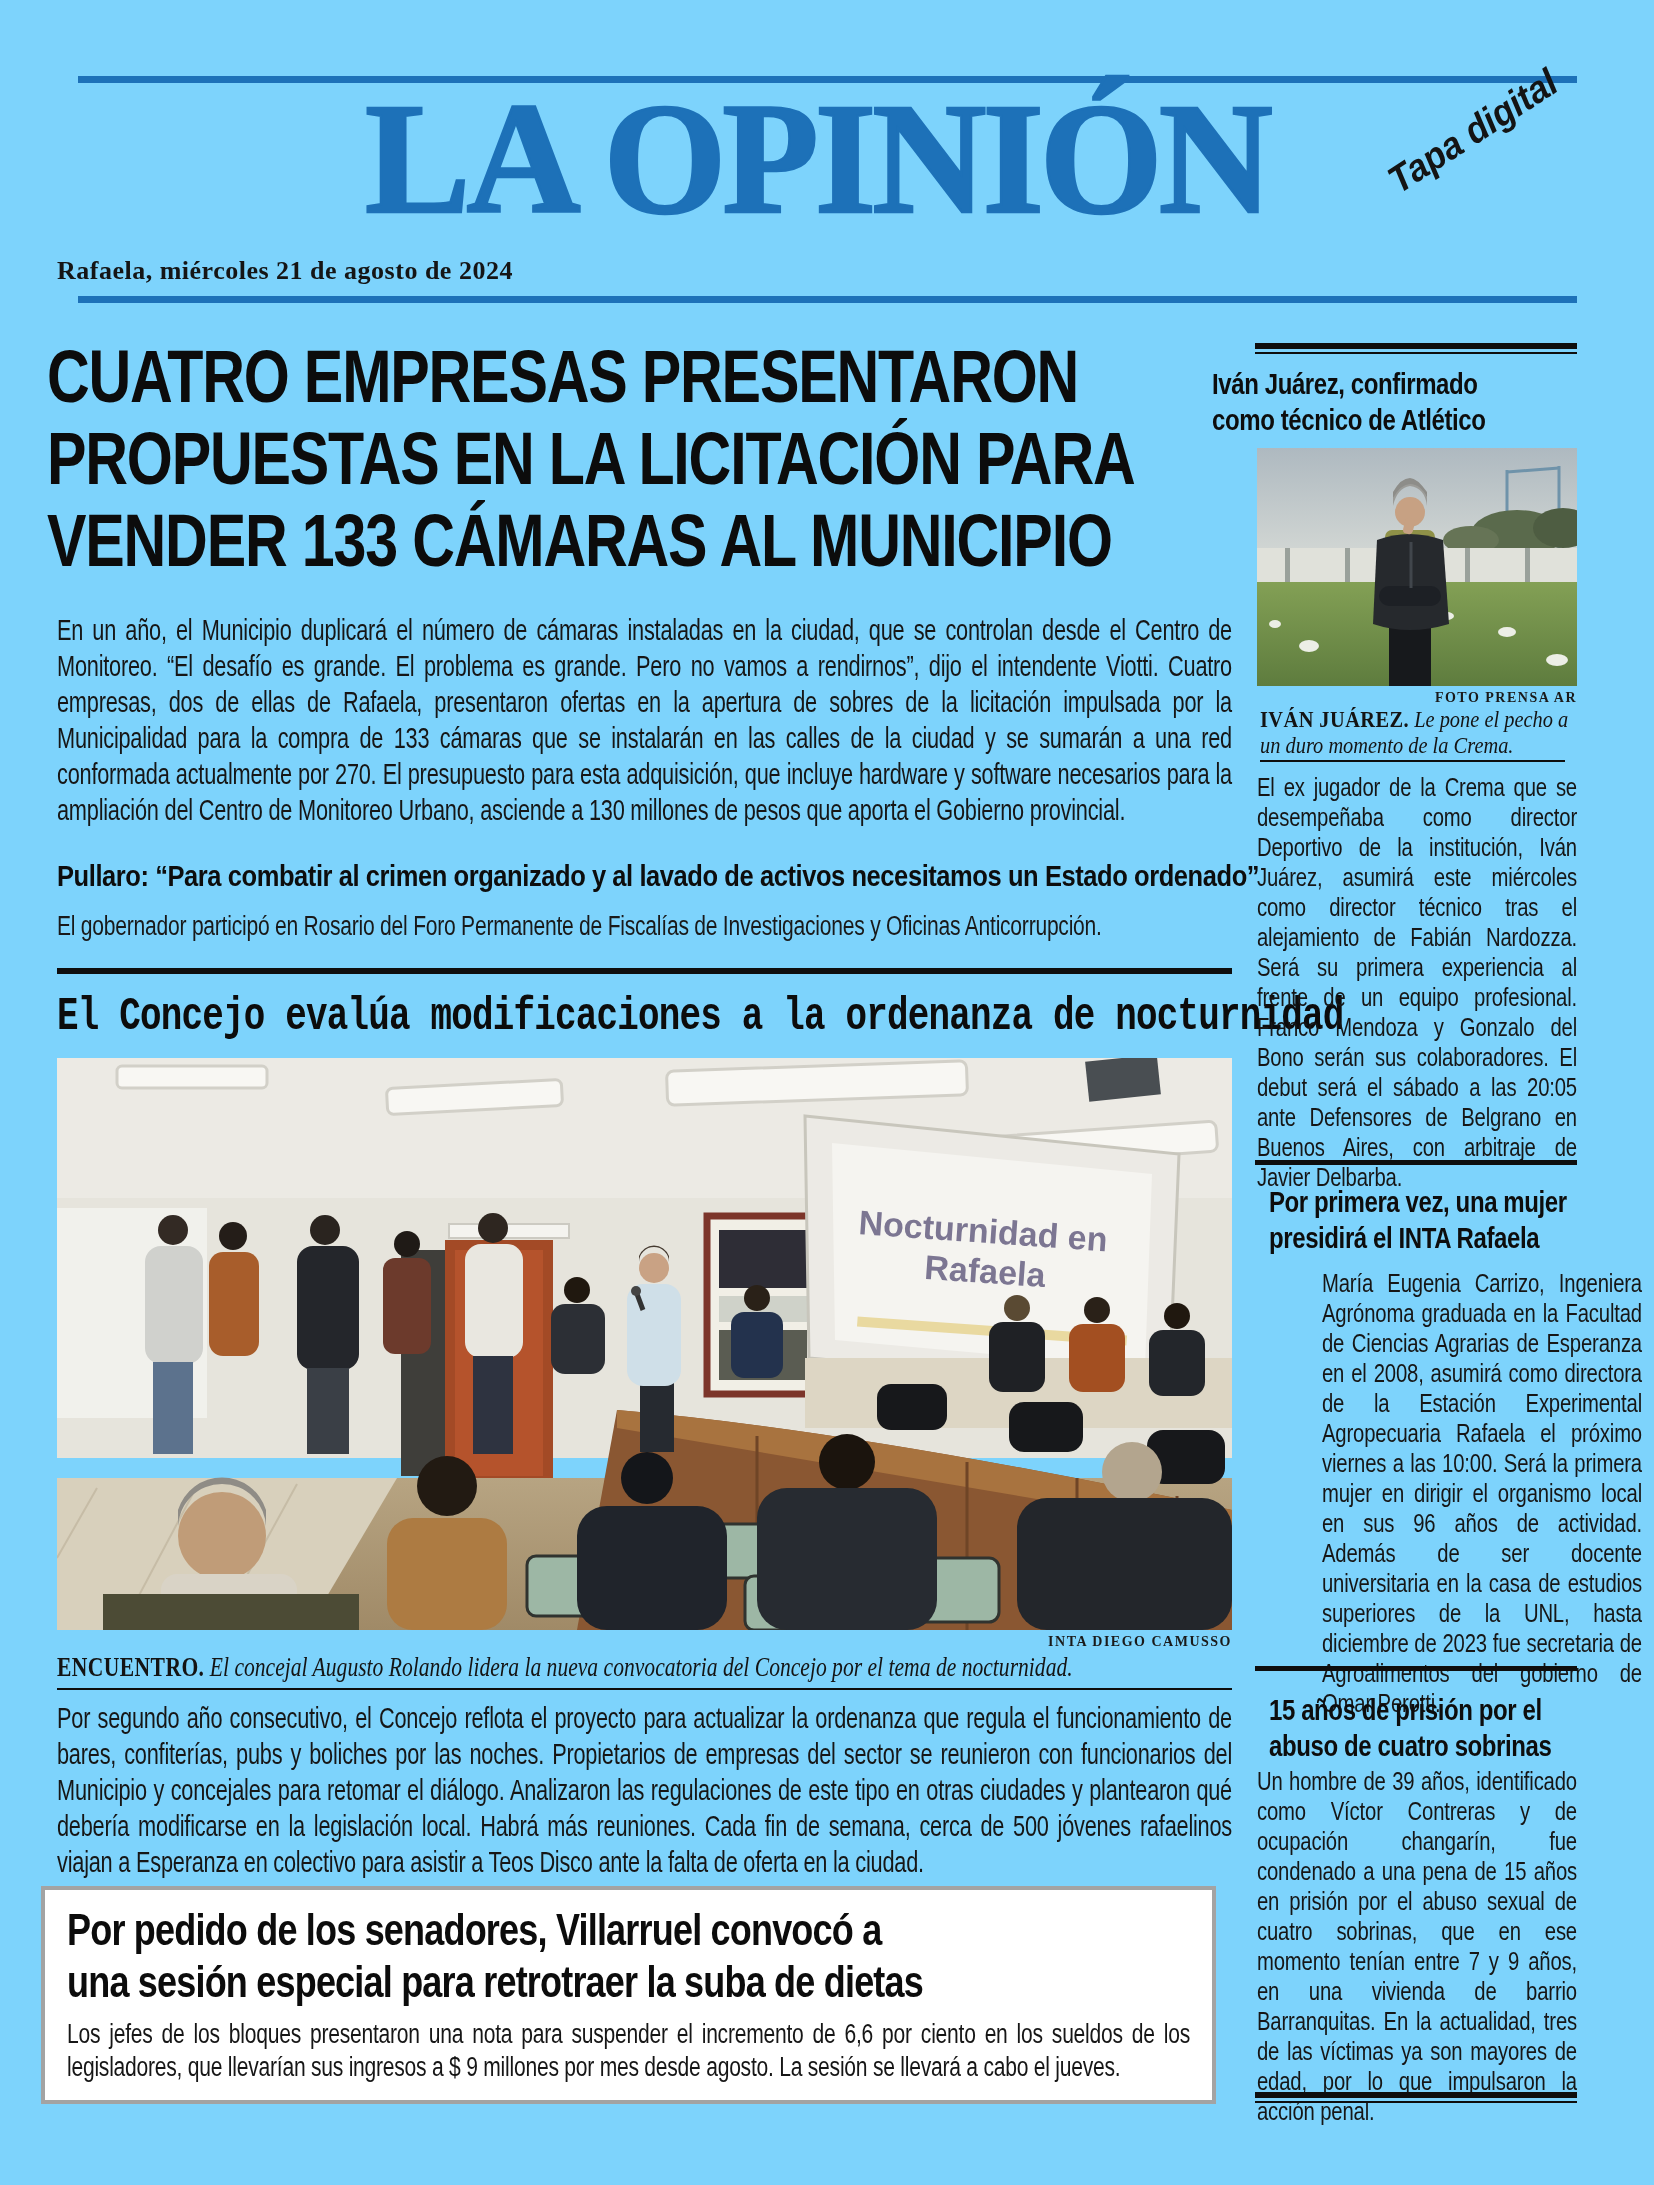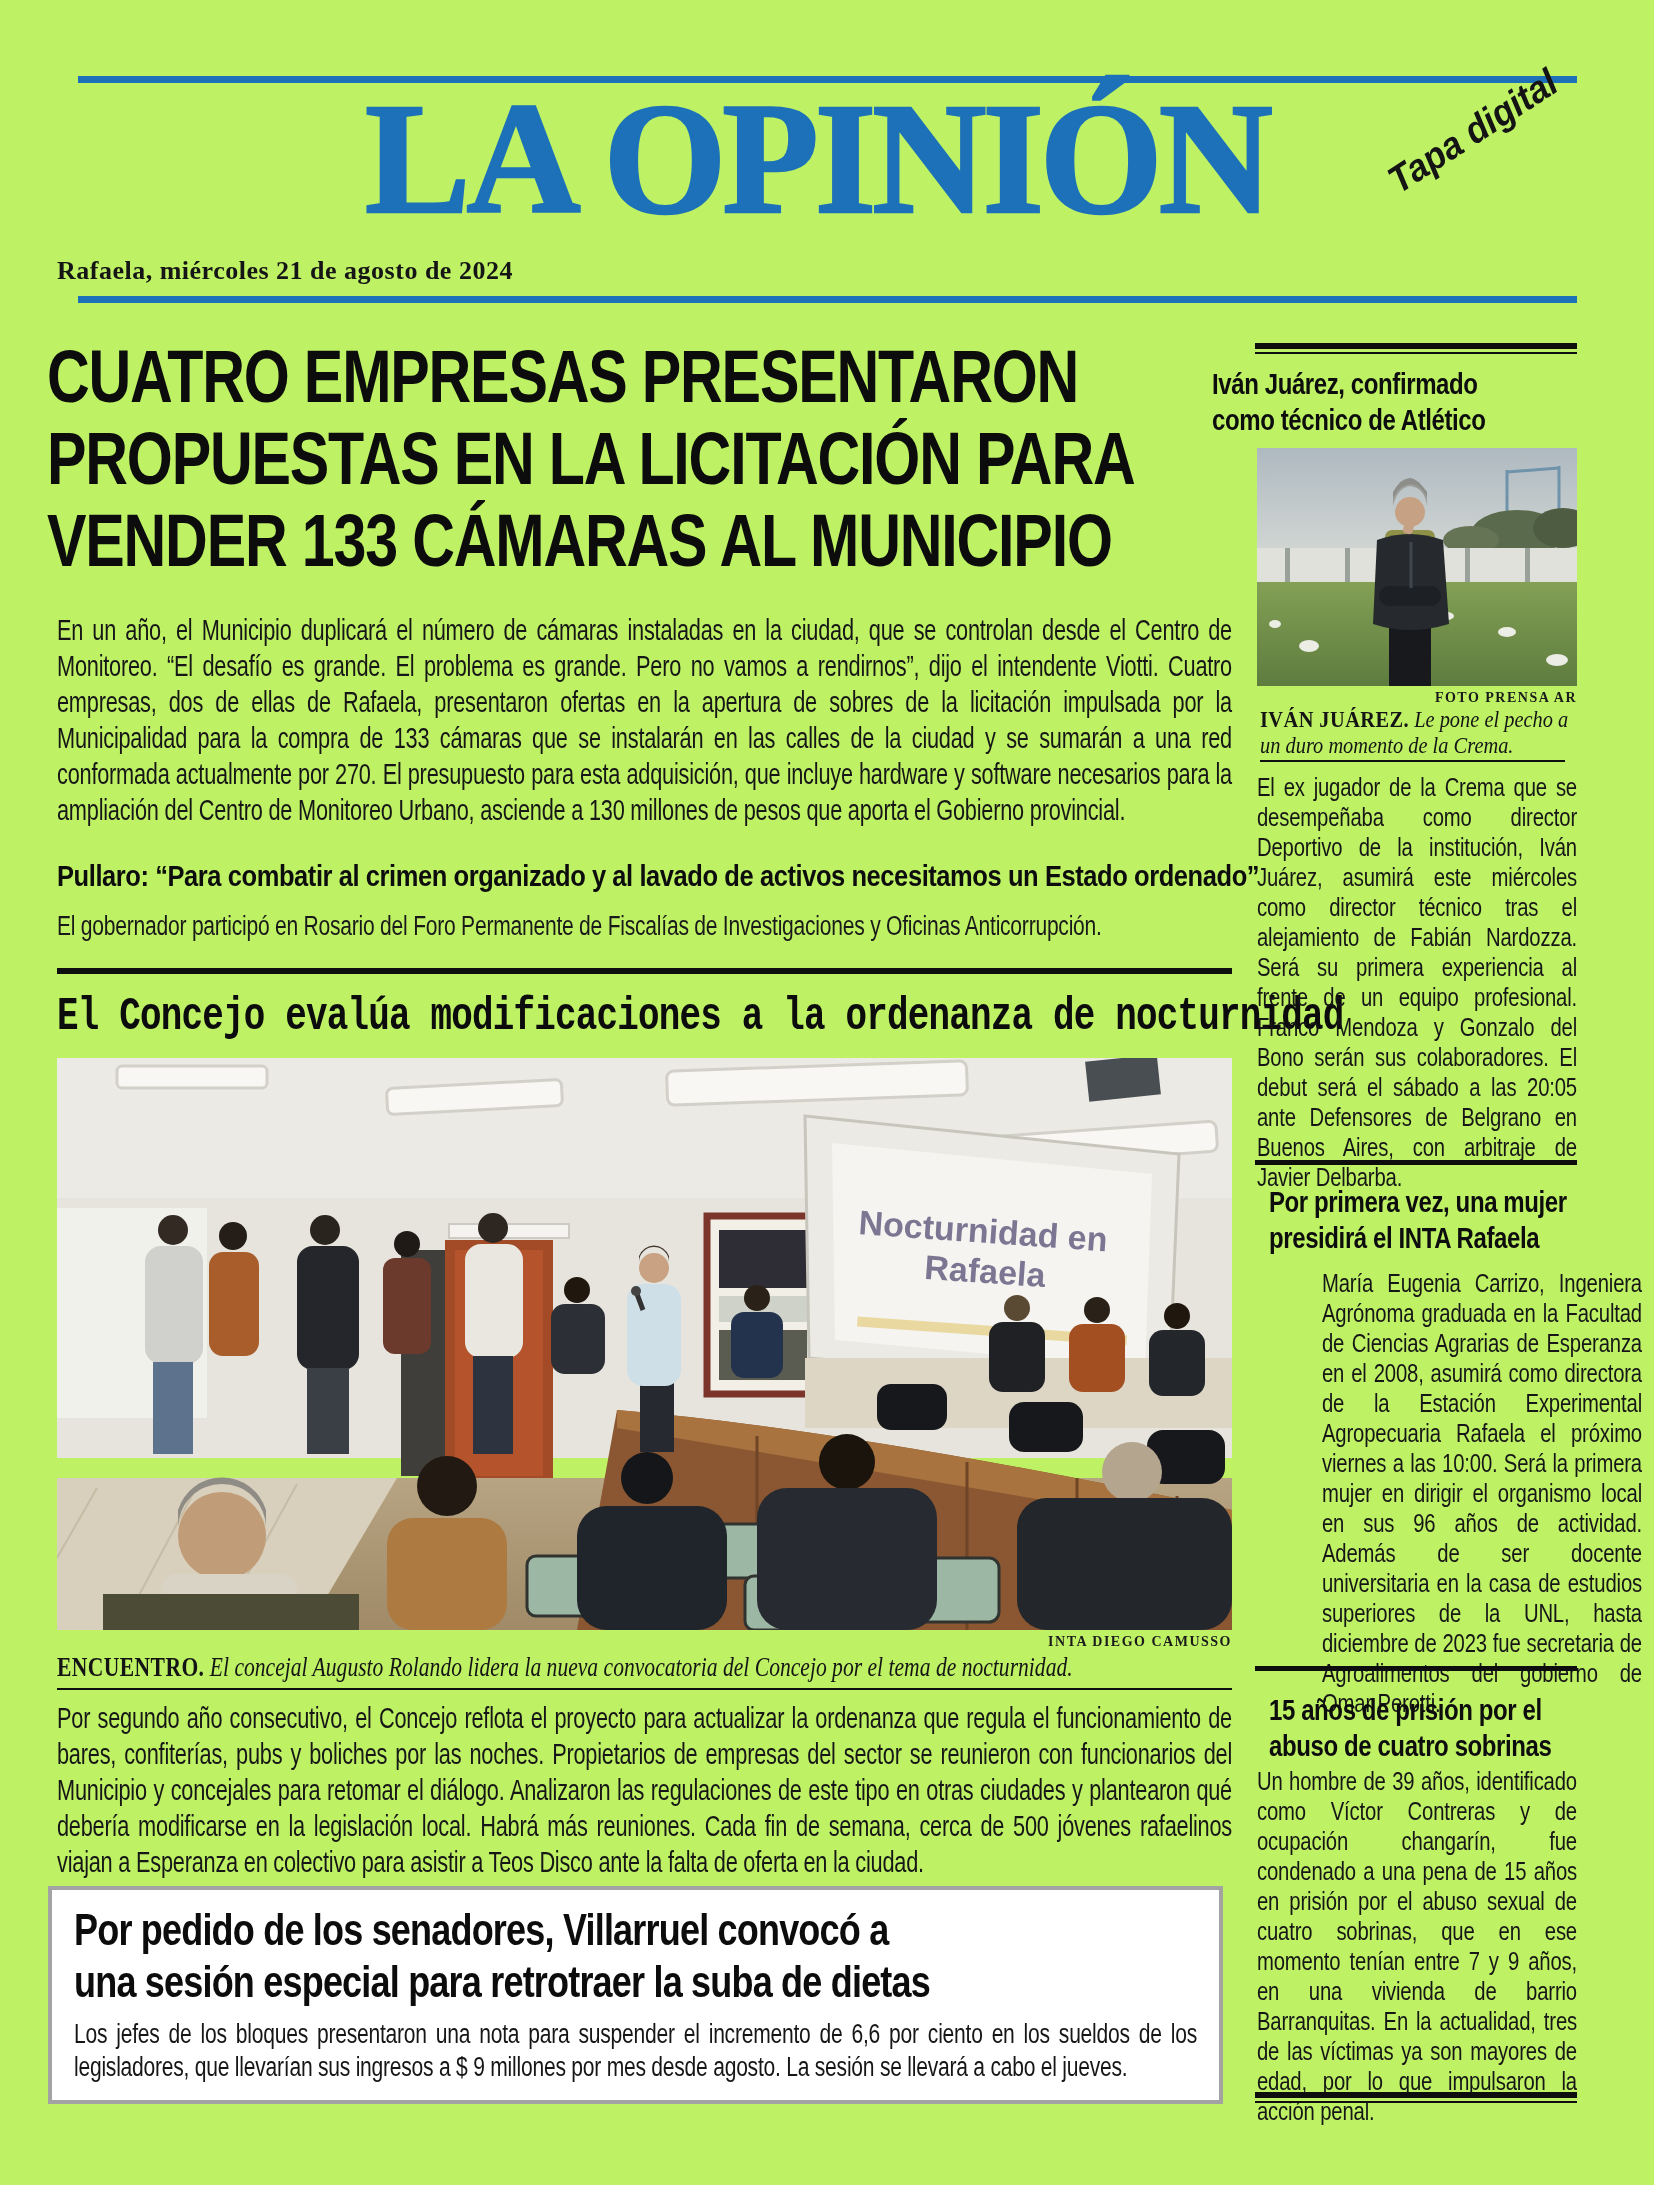--- a/index.html
+++ b/index.html
@@ -1,16 +1,16 @@
 <!DOCTYPE html>
 <html><head>
 <meta charset="utf-8">
 <style>
   html,body{margin:0;padding:0;background:#ffffff;}
-  .page{position:relative;width:1654px;height:2185px;background:#bef264;overflow:hidden;
+  .page{position:relative;width:1654px;height:2185px;background:#7dd3fc;overflow:hidden;
         font-family:"Liberation Sans","DejaVu Sans",sans-serif;color:#111;}
   .abs{position:absolute;}
   figure{margin:0;padding:0;}
   p{margin:0;}
 
   
   .rule-blue{background:#1d71b8;}
   .rule-black{background:#0e0e0e;}
 
   
@@ -232,21 +232,21 @@
         <span>El concejal Augusto Rolando lidera la nueva convocatoria del Concejo por el tema de nocturnidad.</span>
       </div>
     </div>
     <div class="abs rule-black" style="left:57px;top:1688px;width:1175px;height:2px;"></div>
 
     <div class="abs" style="left:57px;top:1700px;width:1175px;">
       <p class="body-txt sx75">Por segundo año consecutivo, el Concejo reflota el proyecto para actualizar la ordenanza que regula el funcionamiento de bares, confiterías, pubs y boliches por las noches. Propietarios de empresas del sector se reunieron con funcionarios del Municipio y concejales para retomar el diálogo. Analizaron las regulaciones de este tipo en otras ciudades y plantearon qué debería modificarse en la legislación local. Habrá más reuniones. Cada fin de semana, cerca de 500 jóvenes rafaelinos viajan a Esperanza en colectivo para asistir a Teos Disco ante la falta de oferta en la ciudad.</p>
     </div>
   </section>
 
-  <section class="abs box" style="left:48px;top:1886px;width:1123px;">
+  <section class="abs box" style="left:41px;top:1886px;width:1123px;">
     <div class="hl-box sx80">
       <div>Por pedido de los senadores, Villarruel convocó a</div>
       <div>una sesión especial para retrotraer la suba de dietas</div>
     </div>
     <p class="box-body sx78" style="margin-top:10px;">Los jefes de los bloques presentaron una nota para suspender el incremento de 6,6 por ciento en los sueldos de los legisladores, que llevarían sus ingresos a $ 9 millones por mes desde agosto. La sesión se llevará a cabo el jueves.</p>
   </section>
 
   <aside>
     <div class="abs rule-black" style="left:1255px;top:343px;width:322px;height:6px;"></div>
     <div class="abs rule-black" style="left:1255px;top:352px;width:322px;height:2px;"></div>

